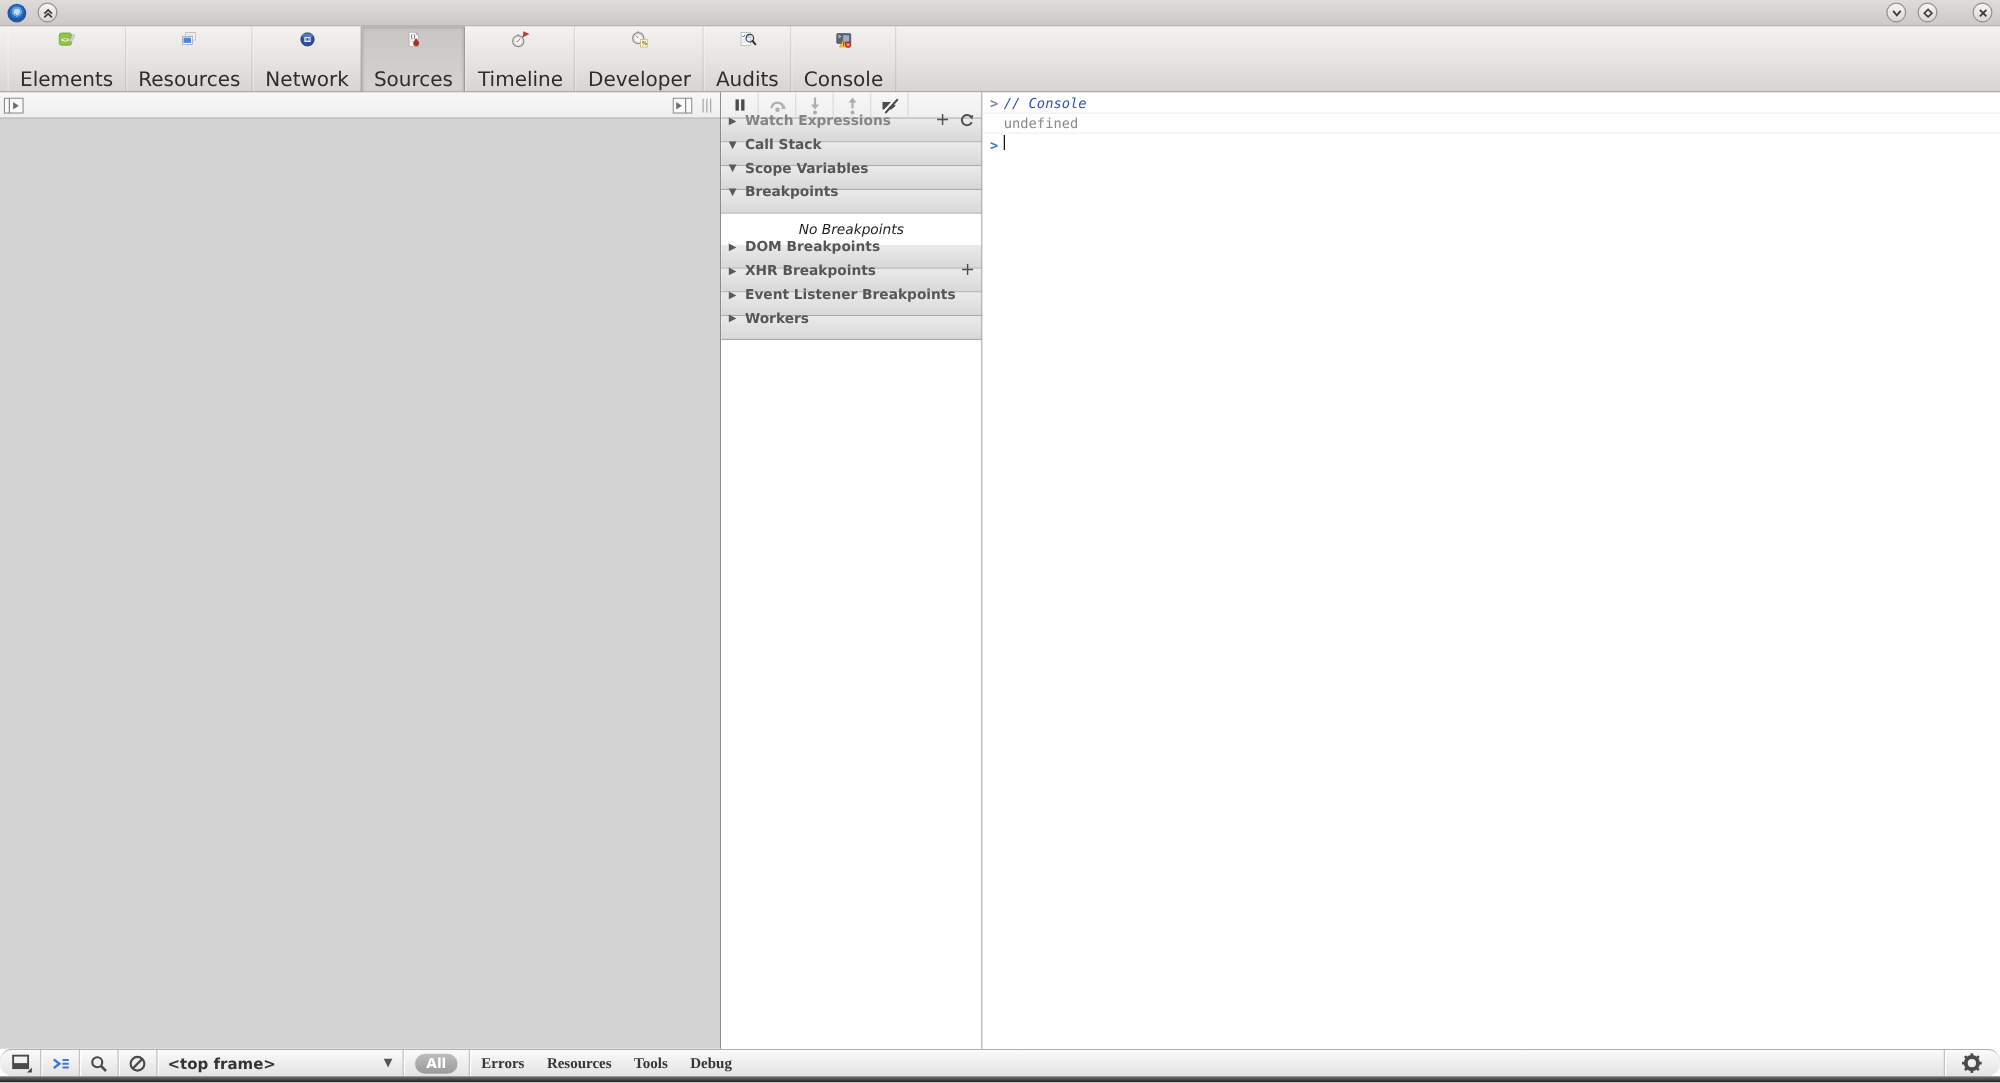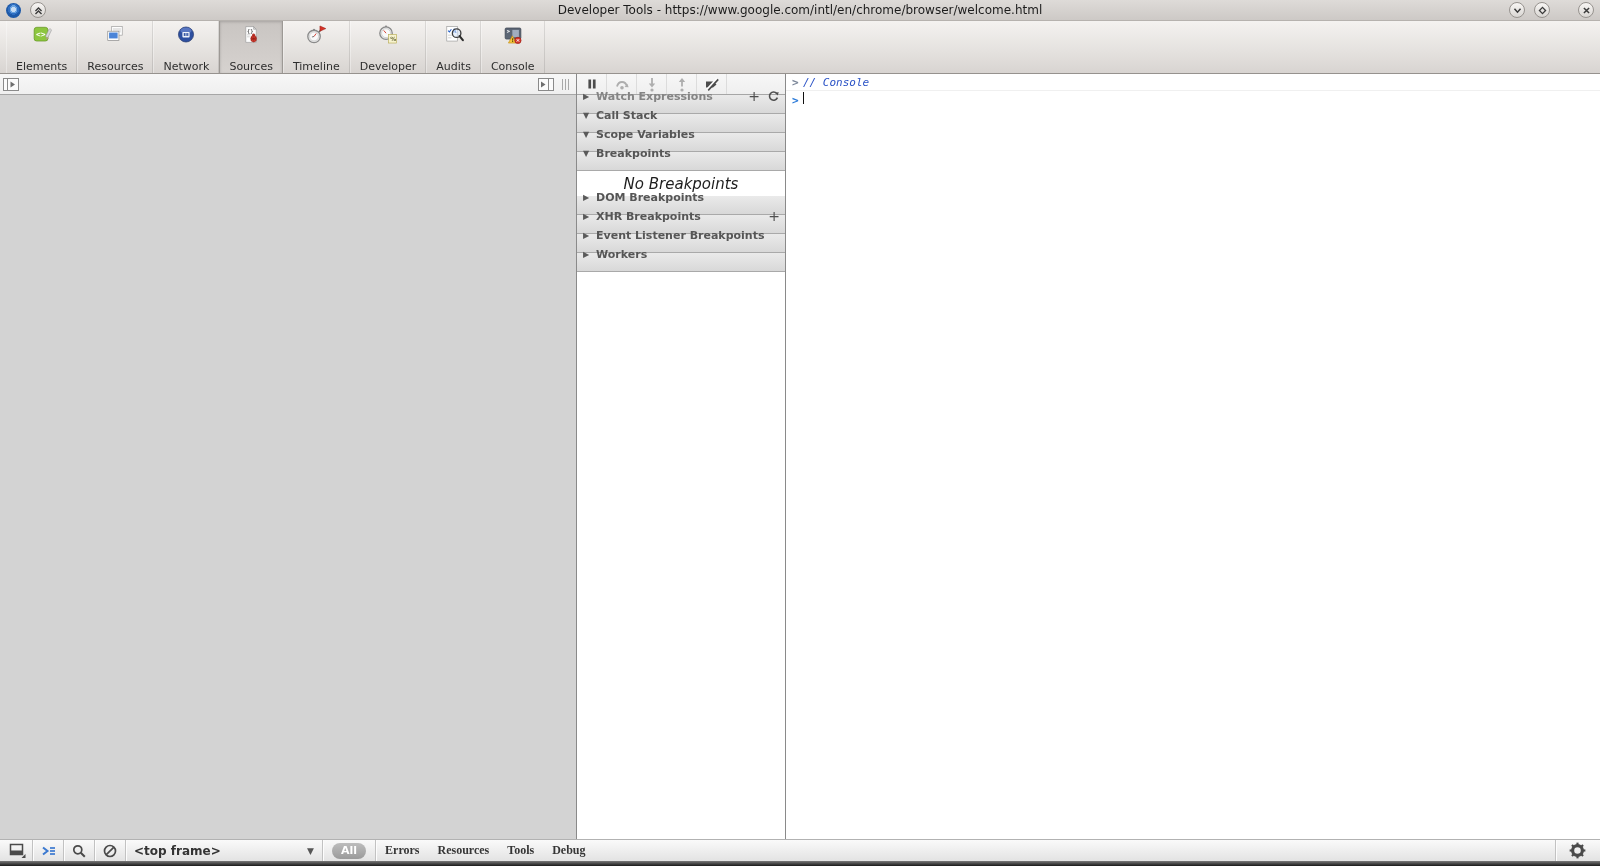--- a/index.html
+++ b/index.html
@@ -16,21 +16,21 @@
   .tb-btn { width:16px; height:16px; border-radius:50%; border:1px solid #97938f;
     background:linear-gradient(#f8f6f4,#d9d6d3); display:inline-flex; align-items:center; justify-content:center; z-index:2; }
   .tb-right { margin-left:auto; display:flex; align-items:center; z-index:2; }
   .gap-sm { width:9px; } .gap-lg { width:28px; }
 
   
   .toolbar { height:53px; flex:0 0 53px; background:linear-gradient(#f4f2f0 0%, #e4e1de 60%, #d8d4d1 100%);
     border-bottom:1px solid #96928e; display:flex; align-items:stretch; padding-left:6px; }
   .panel-btn { display:flex; flex-direction:column; align-items:center; justify-content:flex-start;
     padding:3px 9px 0 9px; border-right:1px solid rgba(0,0,0,0.10); border-left:1px solid rgba(255,255,255,0.35); }
-  .panel-btn .plabel { font-size:11px; color:#2d2d2d; margin-top:15px; }
+  .panel-btn .plabel { font-size:16px; color:#2d2d2d; margin-top:15px; }
   .panel-btn.selected { background:linear-gradient(#c9c5c2,#d6d2cf);
     border-left:1px solid #9d9995; border-right:1px solid #9d9995; box-shadow:inset 0 1px 3px rgba(0,0,0,0.18); }
   .picon { width:32px; height:32px; }
 
   
   .content { flex:1 1 auto; display:flex; min-height:0; }
   .left-panel { width:577px; flex:0 0 577px; display:flex; flex-direction:column; border-right:1px solid #8a8a8a; }
   .mini-toolbar { height:21px; flex:0 0 21px; background:linear-gradient(#f7f7f7,#efefef);
     border-bottom:1px solid #a6a6a6; display:flex; align-items:center; padding:0 3px; }
   .editor-area { flex:1; background:#d3d3d3; }
@@ -46,58 +46,57 @@
   .pane-header { height:19px; flex:0 0 19px; display:flex; align-items:center; padding:0 5px 16px 6px;
     background:linear-gradient(#eaeaea,#d8d8d8); border-bottom:1px solid #a9a9a9; }
   .tri { width:13px; font-size:8px; color:#5a5a5a; }
   .tri.c::before { content:"\25B6"; }
   .tri.e::before { content:"\25BC"; }
   .pane-title { font-size:11px; font-weight:bold; color:#565656; }
   .pane-title.dim { color:#848484; }
   .pane-actions { margin-left:auto; display:flex; align-items:center; gap:7px; }
   .pane-btn { color:#4f4f4f; font-size:14px; line-height:12px; display:inline-flex; align-items:center; }
   .pane-empty { height:25px; flex:0 0 25px; background:#fff; display:flex; align-items:center; justify-content:center;
-    font-size:15px; font-style:italic; color:#1e1e1e; }
+    font-size:11px; font-style:italic; color:#1e1e1e; }
   .sidebar-fill { flex:1; background:#fff; }
 
   
   .console-pane { flex:1; background:#fff; font-family:"DejaVu Sans Mono", monospace; font-size:11px; padding-top:1px; }
   .console-row { display:flex; align-items:baseline; min-height:15px; padding:1px 0 1px 3px; border-bottom:1px solid #f0f0f0; }
   .console-row.prompt { border-bottom:none; }
   .chev { width:14px; flex:0 0 14px; font-weight:bold; text-align:left; padding-left:3px; }
   .chev::before { content:">"; }
   .chev.cmd { color:#7b8699; }
   .chev.blue { color:#2c7bd9; }
   .cmd-text { color:#2a52c6;font-style:italic; }
   .result-text { color:#8a8a8a; padding-left:14px; }
   .cursor { display:inline-block; width:1px; height:12px; background:#111; vertical-align:-2px; animation:blink 1.1s steps(1) infinite; }
   @keyframes blink { 50% { opacity:0; } }
 
   
   .statusbar { height:22px; flex:0 0 22px; border-top:1px solid #b2b2b2;
-    background:linear-gradient(#fafafa,#e3e3e3); display:flex; align-items:center; padding:0 2px; }
+    background:linear-gradient(#fafafa,#e3e3e3); display:flex; align-items:center; padding:0 2px;border-radius:10px; }
   .sb-cell { width:30px; display:flex; align-items:center; justify-content:center; height:100%; }
   .sb-sep { width:1px; height:21px; background:#c2c2c2; box-shadow:1px 0 0 #fdfdfd; }
   .frame-select { display:flex; align-items:center; height:100%; padding:0 8px; width:196px; }
   .frame-select .fs-label { font-size:12px; font-weight:bold; color:#333; }
   .fs-arrow { margin-left:auto; font-size:9px; color:#555; }
   .pill { background:linear-gradient(#bdbdbd,#9a9a9a); border-radius:9px; color:#fff; font-size:11px; font-weight:bold;
     padding:1px 9px 2px 9px; margin:0 9px;text-align:right; }
   .filter { font-size:12px; font-weight:bold; color:#363636; margin:0 9px;font-family:Liberation Serif, serif; }
   .sb-right { margin-left:auto; display:flex; align-items:center; height:100%; }
   .gear-cell { width:42px; display:flex; align-items:center; justify-content:center; height:100%; }
   .bottom-edge { height:5px; flex:0 0 5px; background:linear-gradient(#7a7a7a,#191919); }
 </style>
 </head>
 <body>
 
 <div class="app">
 
   <div class="titlebar">
-    <div class="title-text">Developer Tools - https://www.google.com/intl/en/chrome/browser/welcome.html</div>
     <span class="win-icon"></span>
     <span class="tb-btn">
       <svg width="13" height="13" viewBox="0 0 15 15">
         <path d="M4,8 L7.5,4.5 L11,8" fill="none" stroke="#3a3a3a" stroke-width="1.6"></path>
         <path d="M4,11.5 L7.5,8 L11,11.5" fill="none" stroke="#3a3a3a" stroke-width="1.6"></path>
       </svg>
     </span>
     <div class="tb-right">
       <span class="tb-btn">
         <svg width="13" height="13" viewBox="0 0 15 15">
@@ -342,20 +341,23 @@
       </div>
 
       <div class="sidebar-fill"></div>
     </div>
 
     <div class="console-pane">
       <div class="console-row">
         <span class="chev cmd"></span>
         <span class="cmd-text">// Console</span>
       </div>
+      <div class="console-row">
+        <span class="result-text">undefined</span>
+      </div>
       <div class="console-row prompt">
         <span class="chev blue"></span>
         <span class="cursor"></span>
       </div>
     </div>
   </div>
 
   <div class="statusbar">
     <div class="sb-cell">
       <svg width="17" height="17" viewBox="0 0 17 17">

